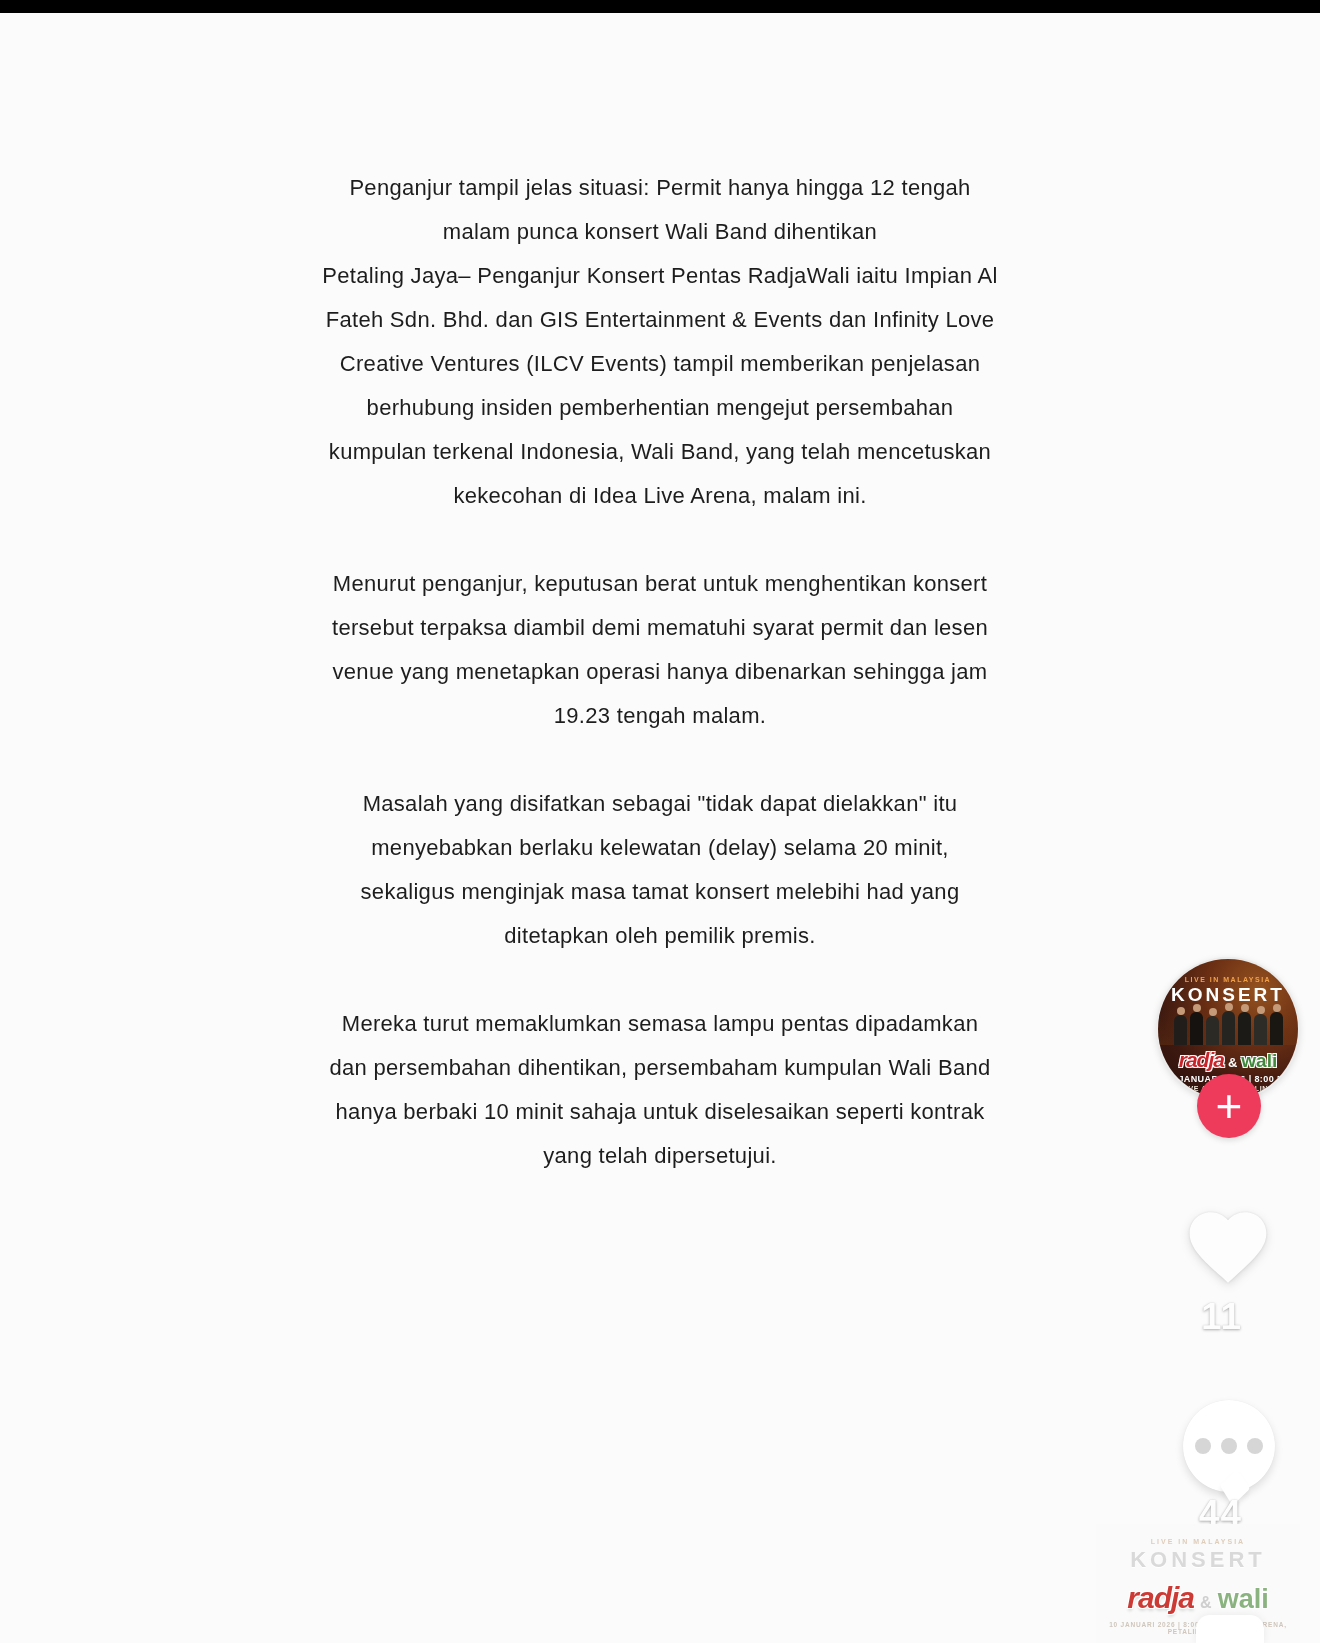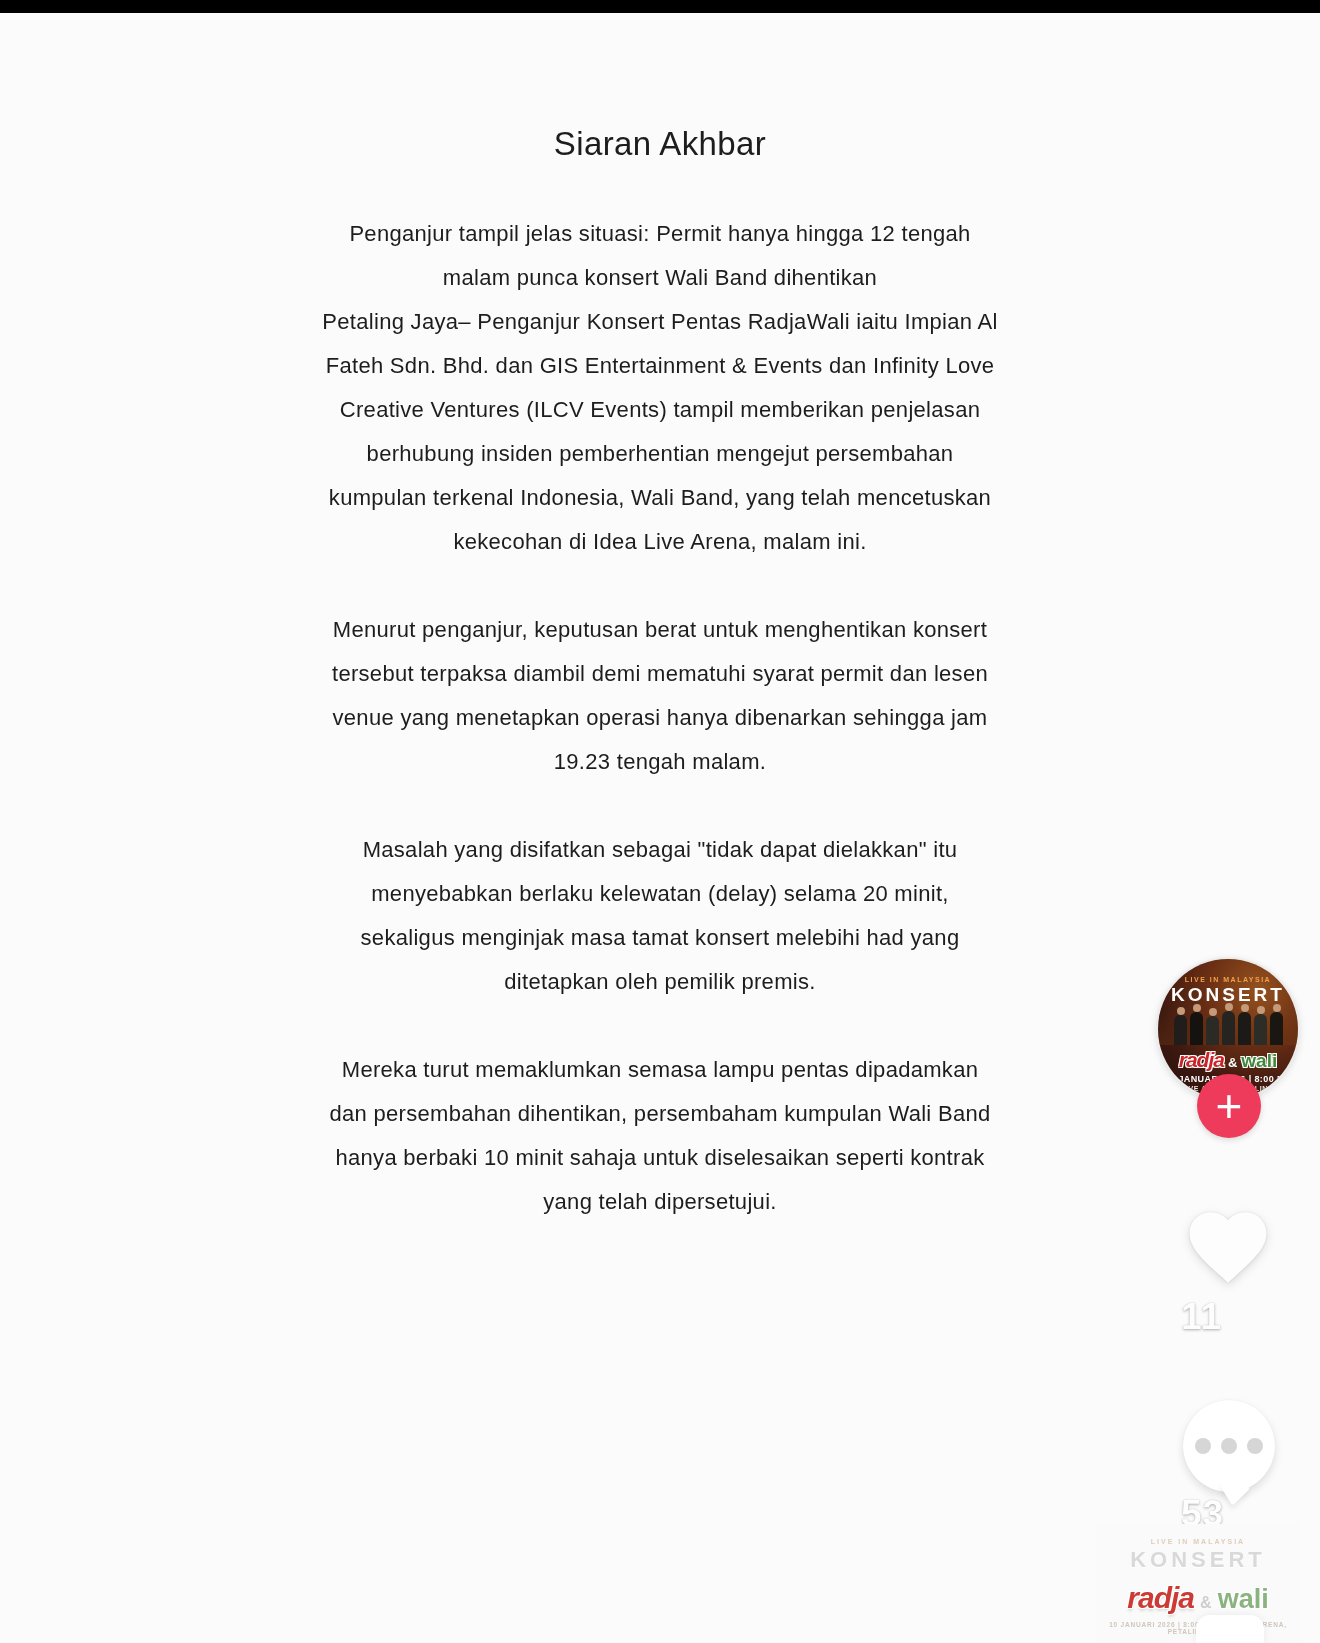--- a/index.html
+++ b/index.html
@@ -70,21 +70,21 @@
   }
   .heart-btn{
     position:absolute;left:1182px;top:1199px;width:92px;height:88px;
     background:none;border:none;padding:0;cursor:pointer;
   }
   .heart-btn svg{
     width:92px;height:88px;
     filter:drop-shadow(0 3px 5px rgba(0,0,0,.13)) drop-shadow(0 0 1px rgba(0,0,0,.10));
   }
   .count{
-    position:absolute;left:1181px;width:140px;height:44px;text-align:left;
+    position:absolute;left:1102px;width:140px;height:44px;text-align:right;
     font-size:37px;font-weight:700;color:#fdfdfd;letter-spacing:1px;
     text-shadow:0 1px 3px rgba(0,0,0,.30),0 0 1px rgba(0,0,0,.18);
   }
   .like-count{top:1296px;}
   .comment-count{top:1493px;}
   .comment-btn{
     position:absolute;left:1183px;top:1400px;width:92px;height:92px;border:none;padding:0;
     background:#fff;border-radius:50%;cursor:pointer;
     box-shadow:0 4px 9px rgba(0,0,0,.12),0 0 1px rgba(0,0,0,.08);
   }
@@ -122,21 +122,20 @@
   }
 </style>
 </head>
 <body>
 
 <div id="screen">
 
   <div class="statusbar"></div>
 
   <main>
-    <h1>Siaran Akhbar</h1>
     <p>Penganjur tampil jelas situasi: Permit hanya hingga 12 tengah
 malam punca konsert Wali Band dihentikan
 Petaling Jaya– Penganjur Konsert Pentas RadjaWali iaitu Impian Al
 Fateh Sdn. Bhd. dan GIS Entertainment &amp; Events dan Infinity Love
 Creative Ventures (ILCV Events) tampil memberikan penjelasan
 berhubung insiden pemberhentian mengejut persembahan
 kumpulan terkenal Indonesia, Wali Band, yang telah mencetuskan
 kekecohan di Idea Live Arena, malam ini.</p>
     <p>Menurut penganjur, keputusan berat untuk menghentikan konsert
 tersebut terpaksa diambil demi mematuhi syarat permit dan lesen
@@ -188,21 +187,21 @@
   </button>
   <div class="count like-count">11</div>
 
   <button class="comment-btn">
     <span class="dots">
       <span class="dot"></span>
       <span class="dot"></span>
       <span class="dot"></span>
     </span>
   </button>
-  <div class="count comment-count">53</div>
+  <div class="count comment-count">44</div>
 
   <div class="ghost-poster">
     <div class="gp-tagline">LIVE IN MALAYSIA</div>
     <div class="gp-heading">KONSERT</div>
     <div class="gp-logos">
       <span class="gp-radja">radja</span>
       <span class="gp-amp">&amp;</span>
       <span class="gp-wali">wali</span>
     </div>
     <div class="gp-footer">

